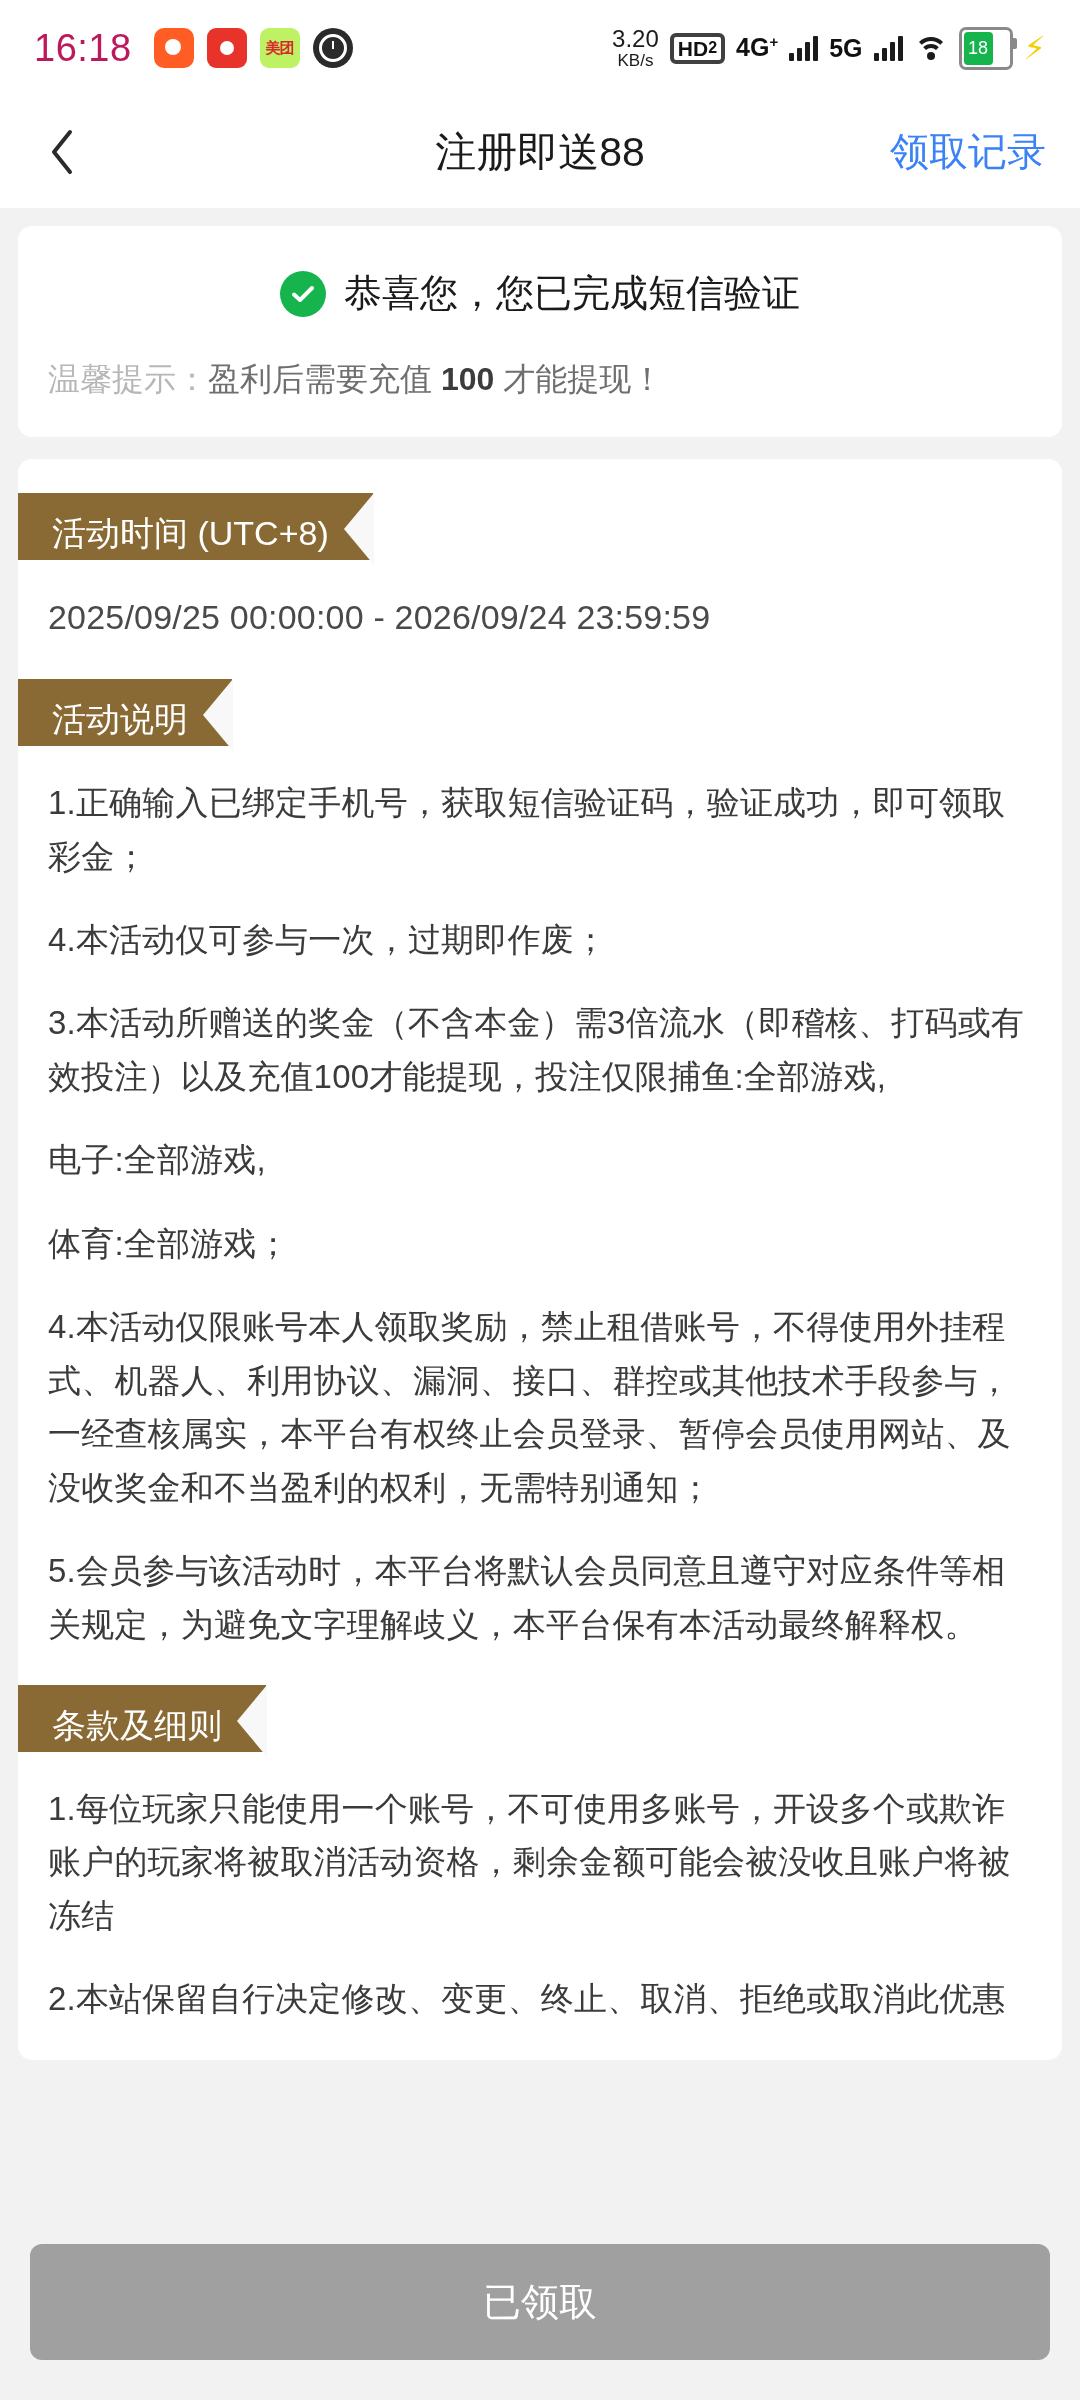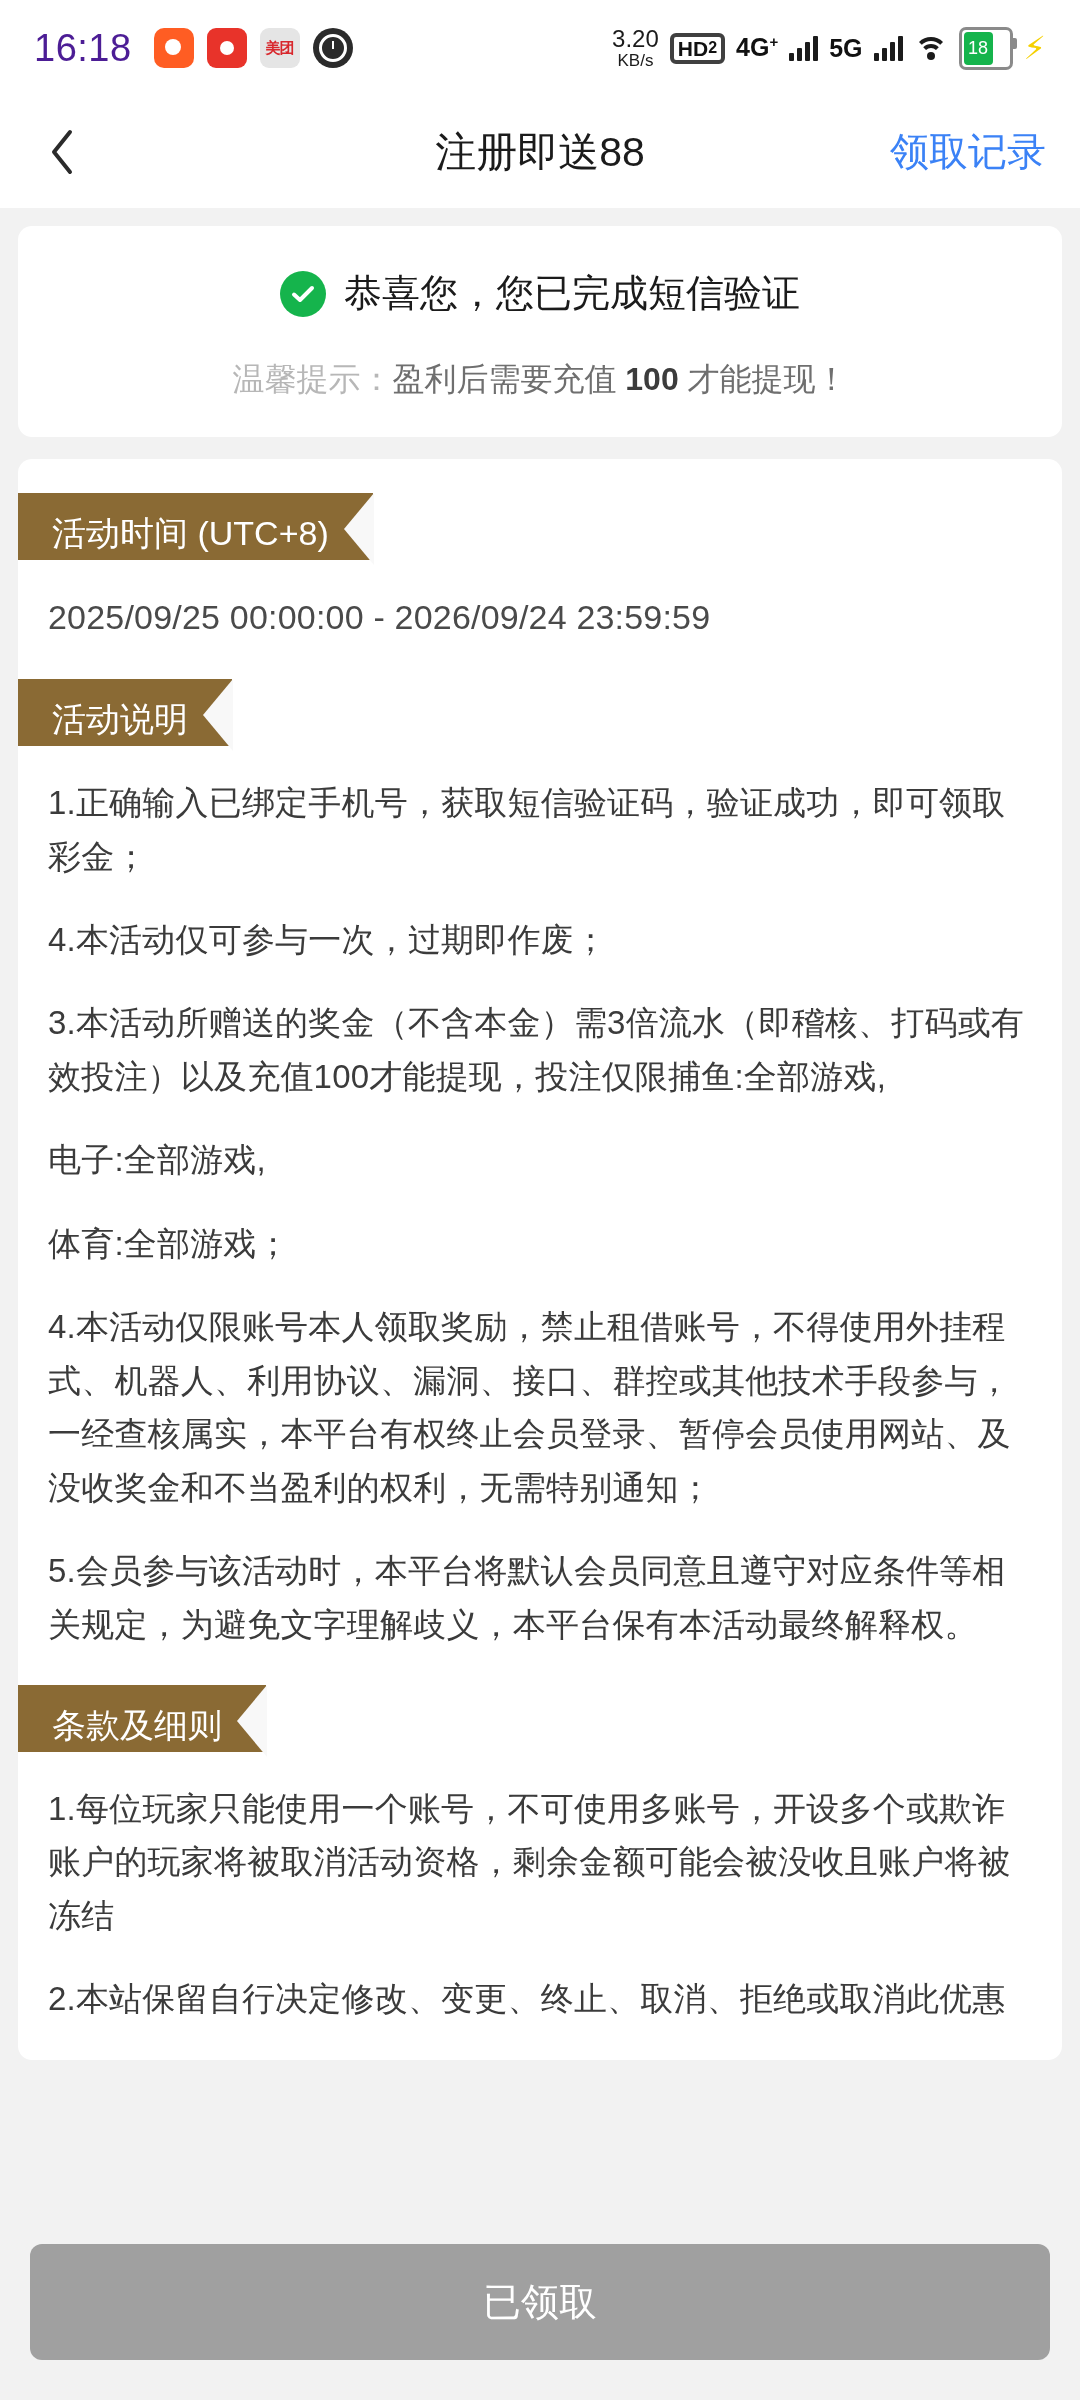--- a/index.html
+++ b/index.html
@@ -24,41 +24,41 @@
     flex: 0 0 96px;
     background: #ffffff;
     display: flex;
     align-items: center;
     padding: 0 34px;
     color: #111;
   }
   .sb-clock {
     font-size: 38px;
     letter-spacing: 0.5px;
-    color: #4c1d95;
+    color: #be185d;
     margin-right: 22px;
   }
   .sb-left-icons { display: flex; align-items: center; gap: 13px; }
   .app-badge {
     width: 40px; height: 40px; border-radius: 9px;
     display: flex; align-items: center; justify-content: center;
     font-size: 19px; color: #fff; font-weight: bold;
     overflow: hidden;
   }
   .badge-douyu { background: #ff5d23; border-radius: 10px; position: relative; }
   .badge-douyu:after{
     content:""; position:absolute; width:16px;height:16px;border-radius:50%;
     background:#fff; top:11px; left:11px;
   }
   .badge-red { background: #e8332a; }
   .badge-red:after{
     content:""; position:absolute; width:14px;height:14px;border-radius:50%;
     background:#fff;
   }
-  .badge-yellow { background: #e5e5e5; color:#d8272c; font-size:15px; letter-spacing:-1px;}
+  .badge-yellow { background: #bef264; color:#d8272c; font-size:15px; letter-spacing:-1px;}
   .badge-clock { background:#2b2b2b; border-radius:50%; position:relative; }
   .badge-clock:before{
     content:""; position:absolute; width:22px;height:22px;border:3px solid #fff;border-radius:50%;
   }
   .badge-clock:after{
     content:""; position:absolute; width:2px;height:8px;background:#fff;top:13px;
   }
 
   .sb-spacer { flex: 1 1 auto; }
   .sb-right { display: flex; align-items: center; gap: 11px; }
@@ -145,21 +145,21 @@
     flex: 1 1 auto;
     overflow: hidden;
     padding: 18px 18px 0 18px;
     position: relative;
   }
   .card {
     background: #fff;
     border-radius: 14px;
     margin-bottom: 22px;
   }
-  .card-top { padding: 42px 30px 34px 30px; text-align: center; }
+  .card-top { padding: 42px 30px 34px 30px; }
   .verify-row {
     display: flex; align-items: center; justify-content: center;
     gap: 18px;
     margin-bottom: 36px;
   }
   .check-circle {
     width: 46px; height: 46px; border-radius: 50%;
     background: #15b44c;
     display:flex; align-items:center; justify-content:center;
     flex: 0 0 46px;

